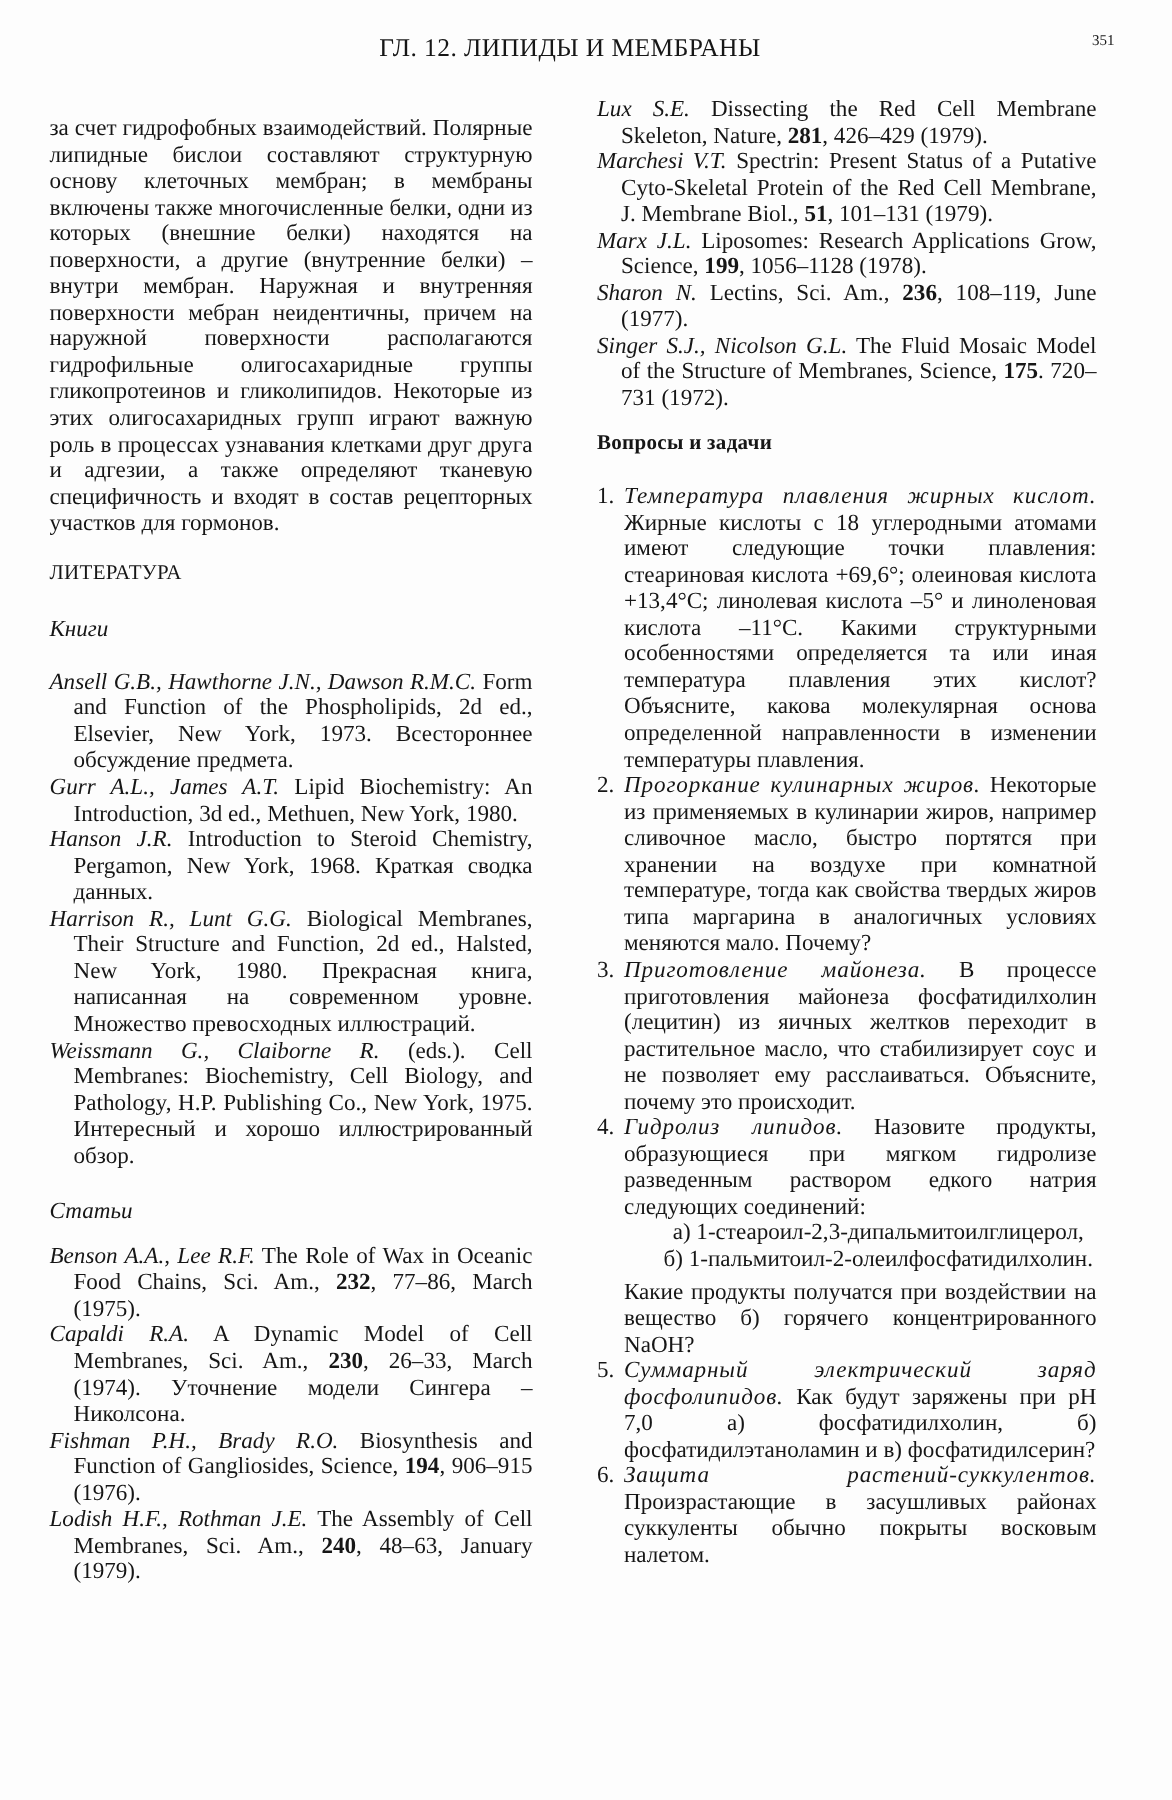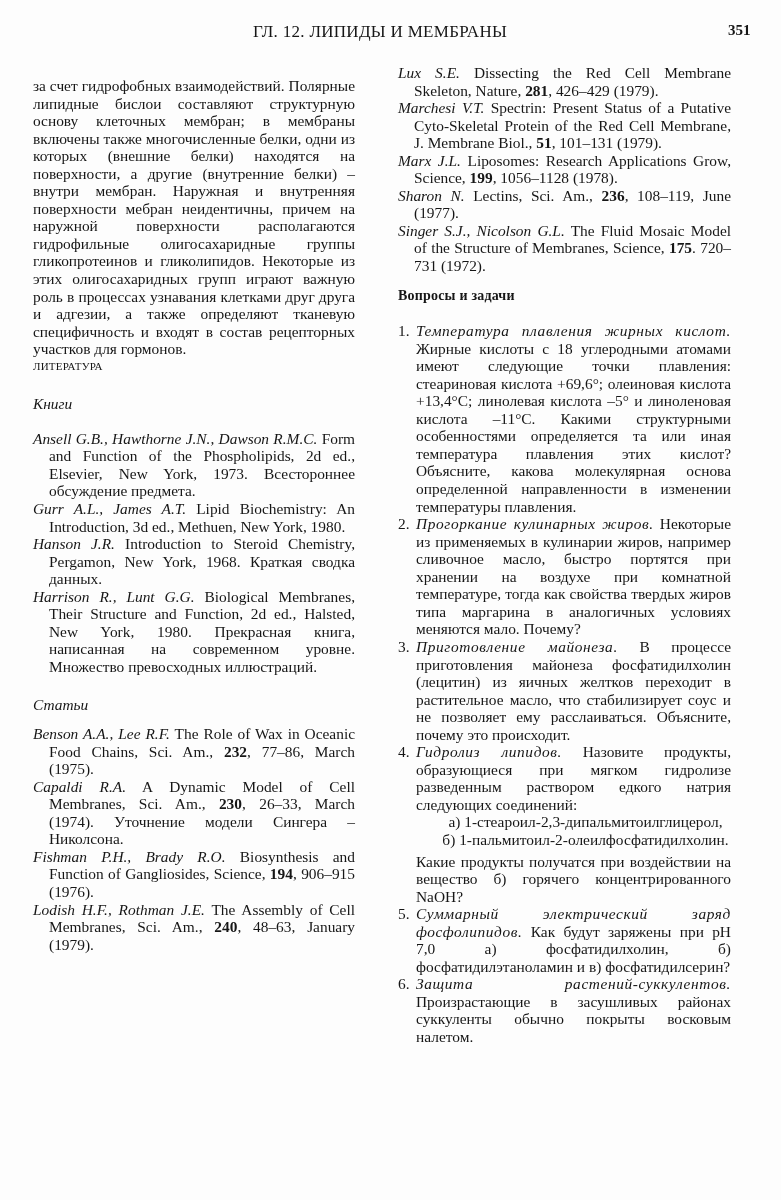--- a/index.html
+++ b/index.html
@@ -1,30 +1,30 @@
 <!DOCTYPE html>
 <html><head>
 <meta charset="utf-8">
 <style>
   html, body { margin: 0; padding: 0; background: #fdfdfd; }
   body { width: 781px; height: 1200px; position: relative; overflow: hidden;
          font-family: "Liberation Serif", "DejaVu Serif", serif; color: #161616; }
   .header { position: absolute; top: 22px; left: 0; width: 781px; height: 20px; }
   .running-title { position: absolute; left: 180px; width: 400px; text-align: center;
                    font-size: 17px; letter-spacing: 0.3px; }
-  .page-number { position: absolute; left: 728px; font-size: 15px; font-weight: bold; }
+  .page-number { position: absolute; left: 728px; font-size: 10px; }
 
   .col { position: absolute; top: 64px; font-size: 15.4px; line-height: 17.55px; }
   .col-left { left: 33px; width: 322px; }
   .col-right { left: 398px; width: 333px; }
 
   p { margin: 0; text-align: justify; }
   .para { text-align: justify; hyphens: manual; margin-top: 13px; }
 
-  .section-heading { margin-top: 0; font-size: 11px; letter-spacing: 0.2px; }
+  .section-heading { margin-top: 16px; font-size: 14px; letter-spacing: 0.2px; }
   .subsection-heading { font-style: italic; margin-top: 20px; margin-bottom: 17px; }
   .subsection-heading.second { margin-top: 20px; margin-bottom: 12px; }
 
   .ref { padding-left: 16px; text-indent: -16px; text-align: justify; margin: 0; }
   .ref .authors { font-style: italic; }
   .ref b { font-weight: bold; }
 
   .q-heading { font-weight: bold; font-size: 14px; margin-top: 12px; margin-bottom: 18px; letter-spacing: 0.2px; }
   .question { position: relative; padding-left: 18px; text-align: justify; margin: 0; }
   .question .num { position: absolute; left: 0; top: 0; }
@@ -44,20 +44,21 @@
   <p class="para">за счет гидрофобных взаимодействий. Полярные липидные бислои составляют структурную основу клеточных мембран; в мембраны включены также многочисленные белки, одни из которых (внешние белки) находятся на поверхности, а другие (внутренние белки) – внутри мембран. Наружная и внутренняя поверхности мебран неидентичны, причем на наружной поверхности располагаются гидрофильные олигосахаридные группы гликопротеинов и гликолипидов. Некоторые из этих олигосахаридных групп играют важную роль в процессах узнавания клетками друг друга и адгезии, а также определяют тканевую специфичность и входят в состав рецепторных участков для гормонов.</p>
 
   <div class="section-heading">ЛИТЕРАТУРА</div>
 
   <div class="subsection-heading">Книги</div>
   <div>
     <p class="ref"><span class="authors">Ansell G.B., Hawthorne J.N., Dawson R.M.C.</span><span> Form and Function of the Phospholipids, 2d ed., Elsevier, New York, 1973. Всестороннее обсуждение предмета.</span></p>
     <p class="ref"><span class="authors">Gurr A.L., James A.T.</span><span> Lipid Biochemistry: An Introduction, 3d ed., Methuen, New York, 1980.</span></p>
     <p class="ref"><span class="authors">Hanson J.R.</span><span> Introduction to Steroid Chemistry, Pergamon, New York, 1968. Краткая сводка данных.</span></p>
     <p class="ref"><span class="authors">Harrison R., Lunt G.G.</span><span> Biological Membranes, Their Structure and Function, 2d ed., Halsted, New York, 1980. Прекрасная книга, написанная на современном уровне. Множество превосходных иллюстраций.</span></p>
+    <p class="ref"><span class="authors">Weissmann G., Claiborne R.</span><span> (eds.). Cell Membranes: Biochemistry, Cell Biology, and Pathology, H.P. Publishing Co., New York, 1975. Интересный и хорошо иллюстрированный обзор.</span></p>
   </div>
 
   <div class="subsection-heading second">Статьи</div>
   <div>
     <p class="ref"><span class="authors">Benson A.A., Lee R.F.</span><span> The Role of Wax in Oceanic Food Chains, Sci. Am., </span><b>232</b><span>, 77–86, March (1975).</span></p>
     <p class="ref"><span class="authors">Capaldi R.A.</span><span> A Dynamic Model of Cell Membranes, Sci. Am., </span><b>230</b><span>, 26–33, March (1974). Уточнение модели Сингера – Николсона.</span></p>
     <p class="ref"><span class="authors">Fishman P.H., Brady R.O.</span><span> Biosynthesis and Function of Gangliosides, Science, </span><b>194</b><span>, 906–915 (1976).</span></p>
     <p class="ref"><span class="authors">Lodish H.F., Rothman J.E.</span><span> The Assembly of Cell Membranes, Sci. Am., </span><b>240</b><span>, 48–63, January (1979).</span></p>
   </div>
 </div>

